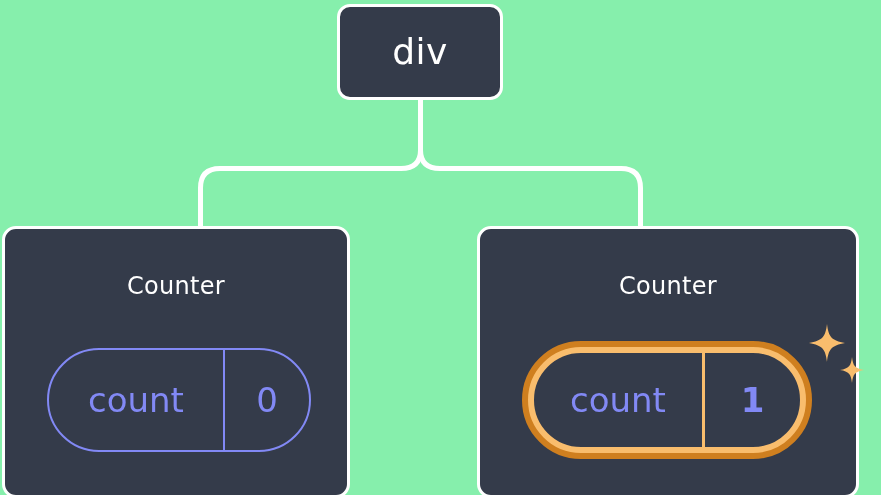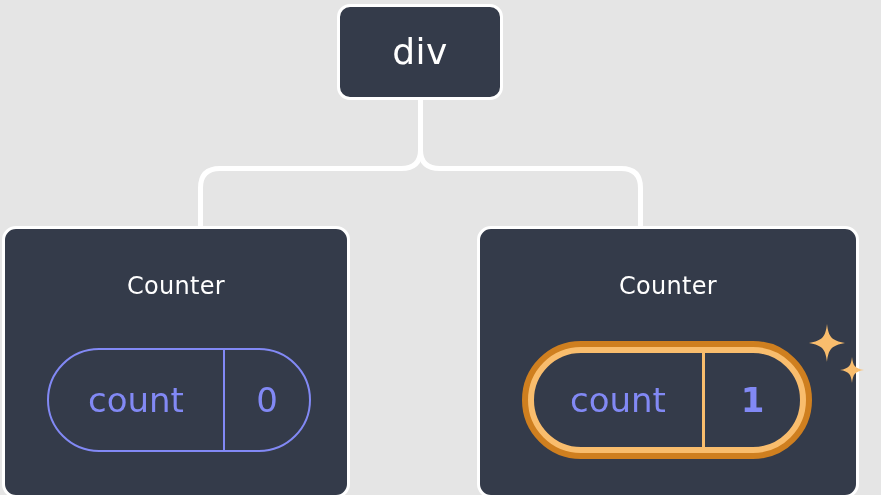--- a/index.html
+++ b/index.html
@@ -10,21 +10,21 @@
     width: 881px;
     height: 495px;
     overflow: hidden;
     background: #4d6670;
     font-family: "DejaVu Sans", sans-serif;
   }
   #stage {
     position: relative;
     width: 881px;
     height: 495px;
-    background: #e5e5e5;
+    background: #86efac;
   }
 
   
   #connector {
     position: absolute;
     left: 0;
     top: 0;
     width: 881px;
     height: 495px;
     pointer-events: none;

